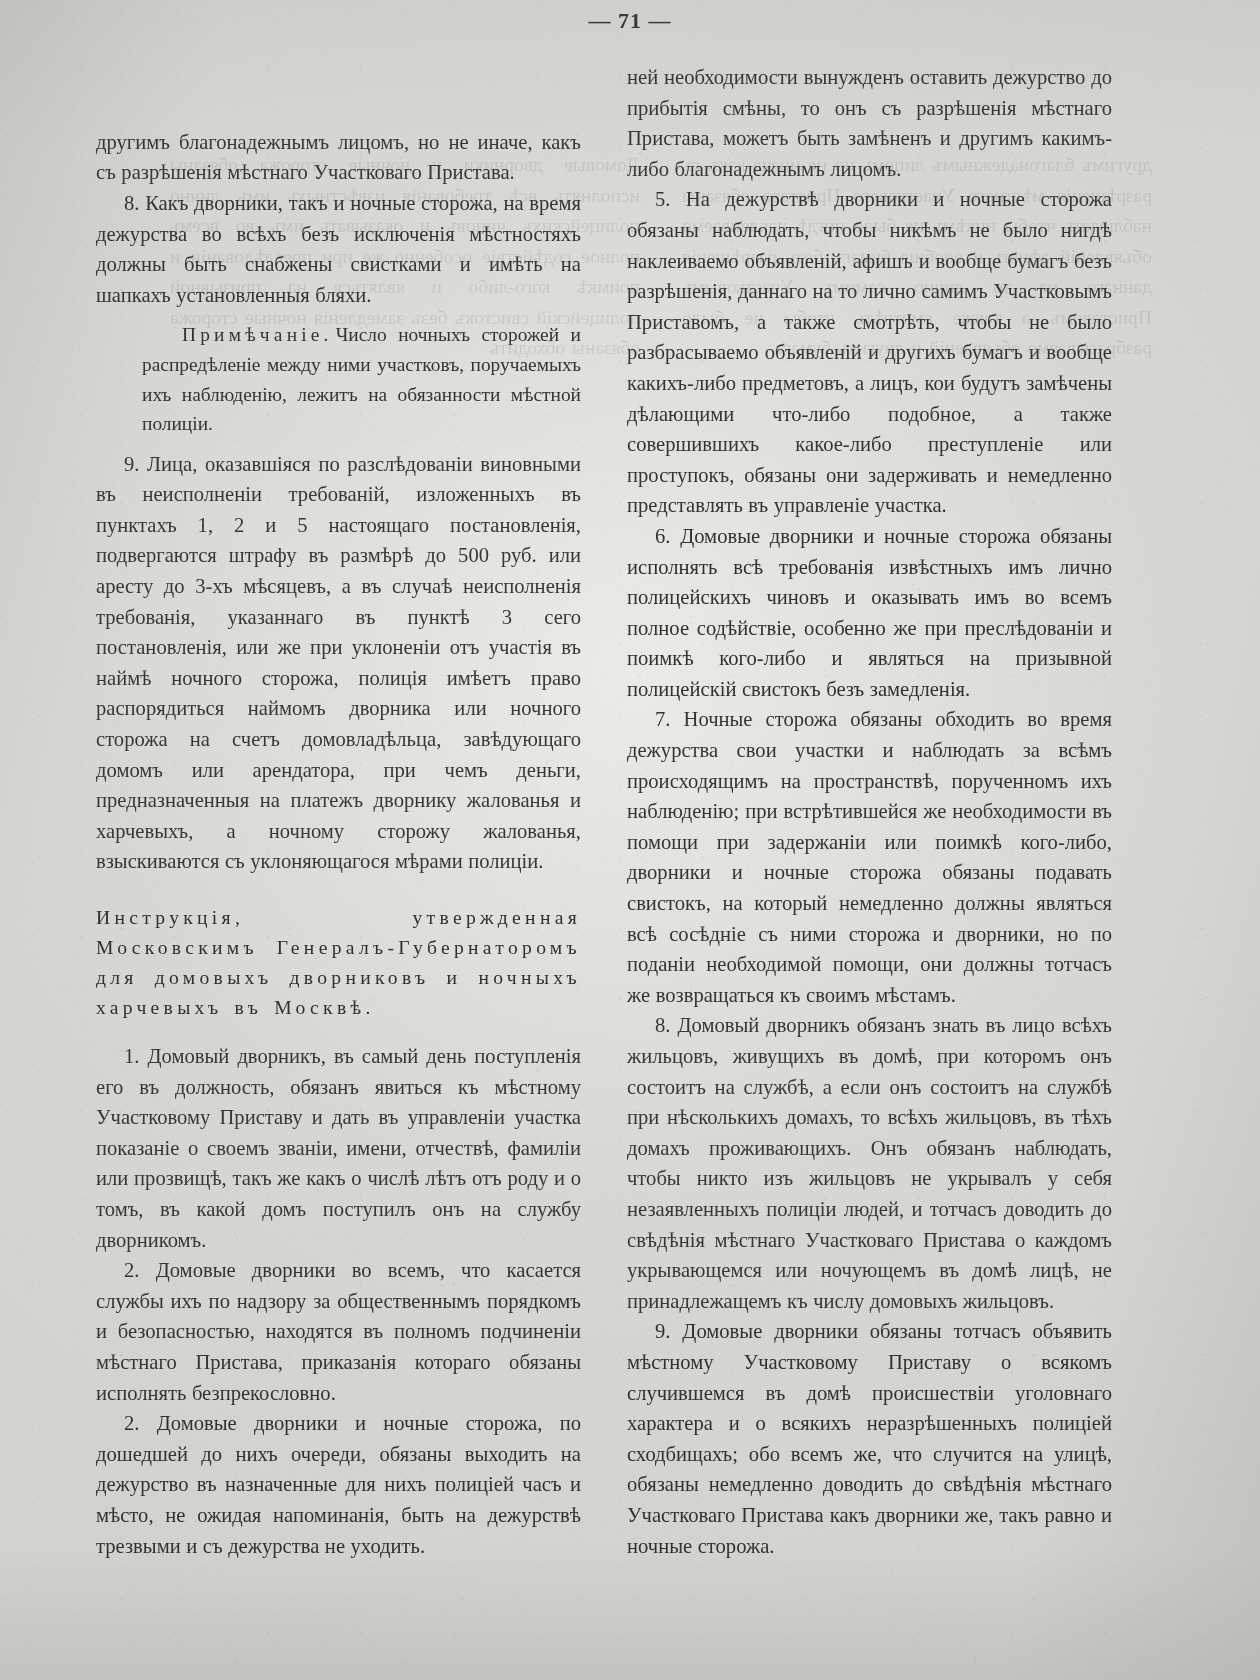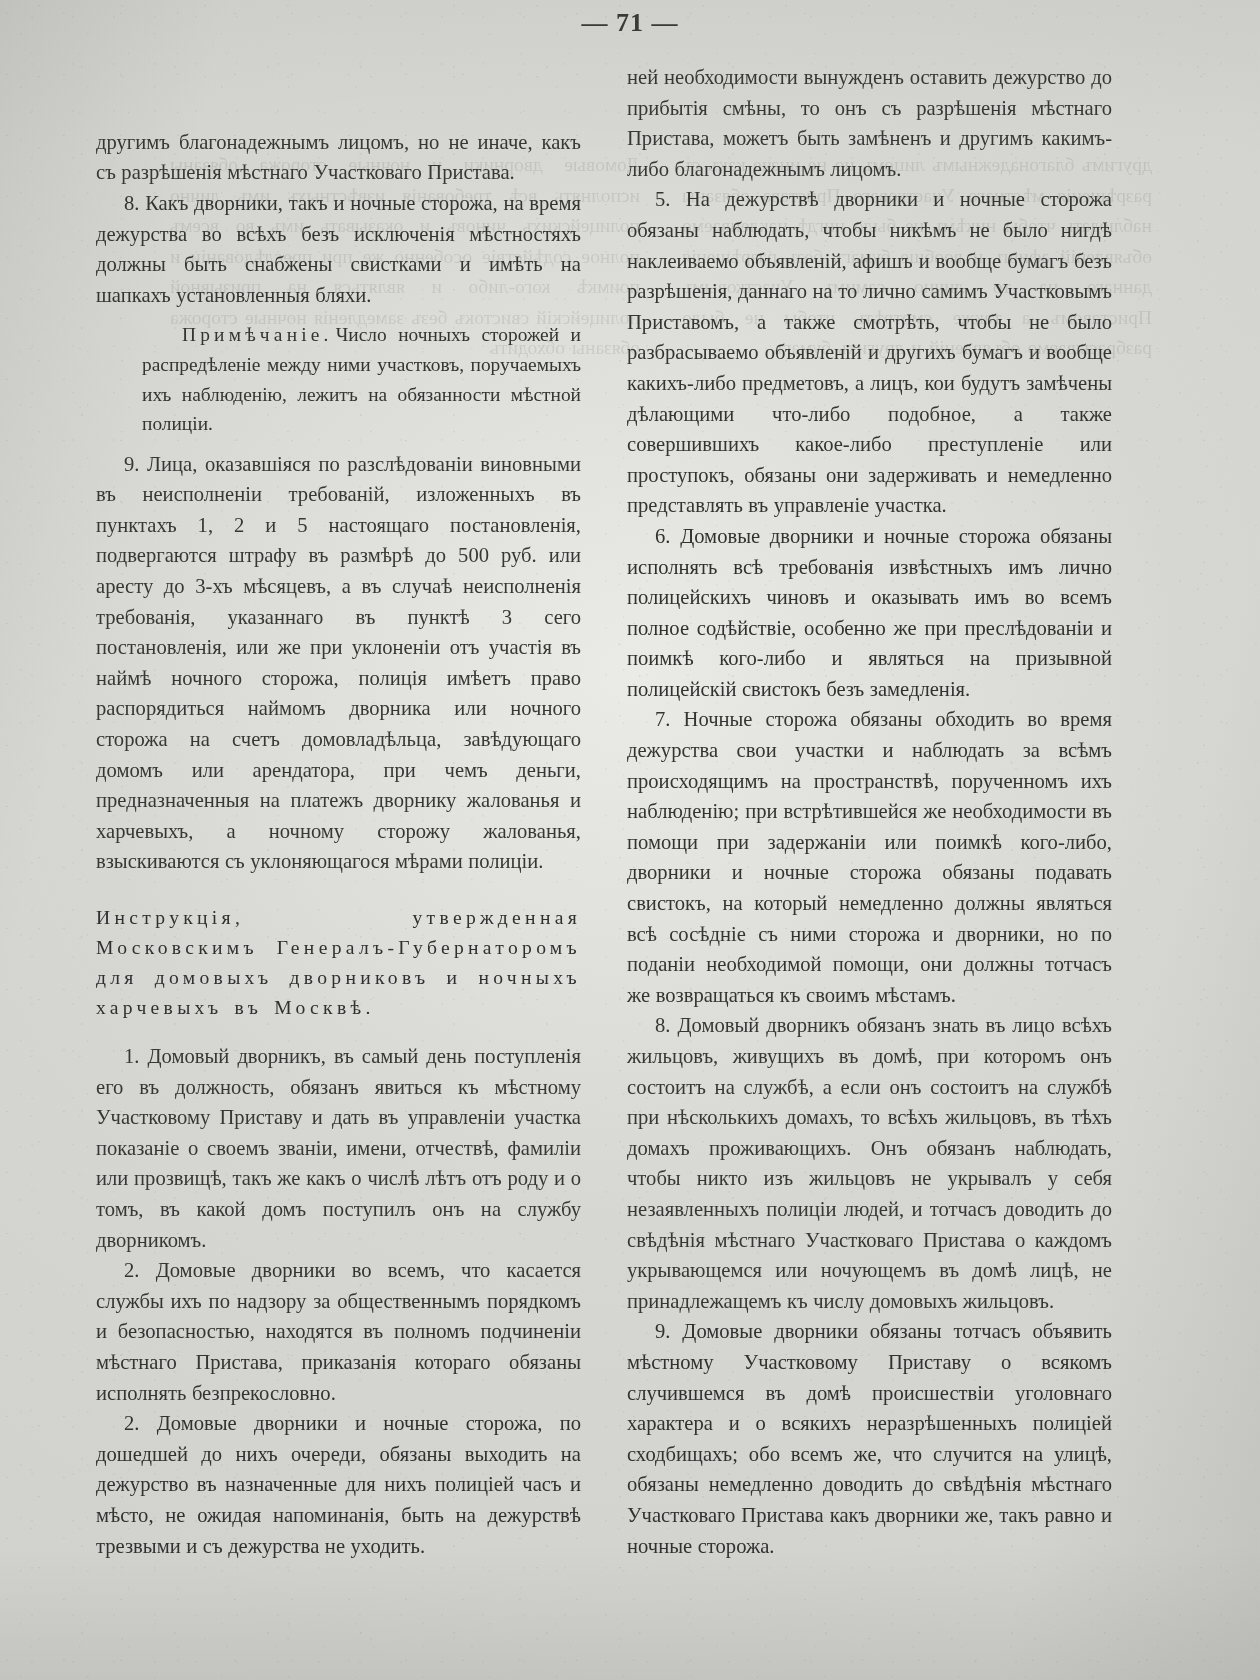--- a/index.html
+++ b/index.html
@@ -61,21 +61,21 @@
   }
 
   .content { position: relative; z-index: 2; }
 
   .folio {
     position: absolute;
     top: 8px;
     left: 0;
     right: 0;
     text-align: center;
-    font-size: 26px;
+    font-size: 22px;
     letter-spacing: 1px;
     color: #3a3a38;
     font-weight: 600;
   }
 
   .columns {
     position: absolute;
     top: 62px;
     left: 96px;
     width: 1072px;

